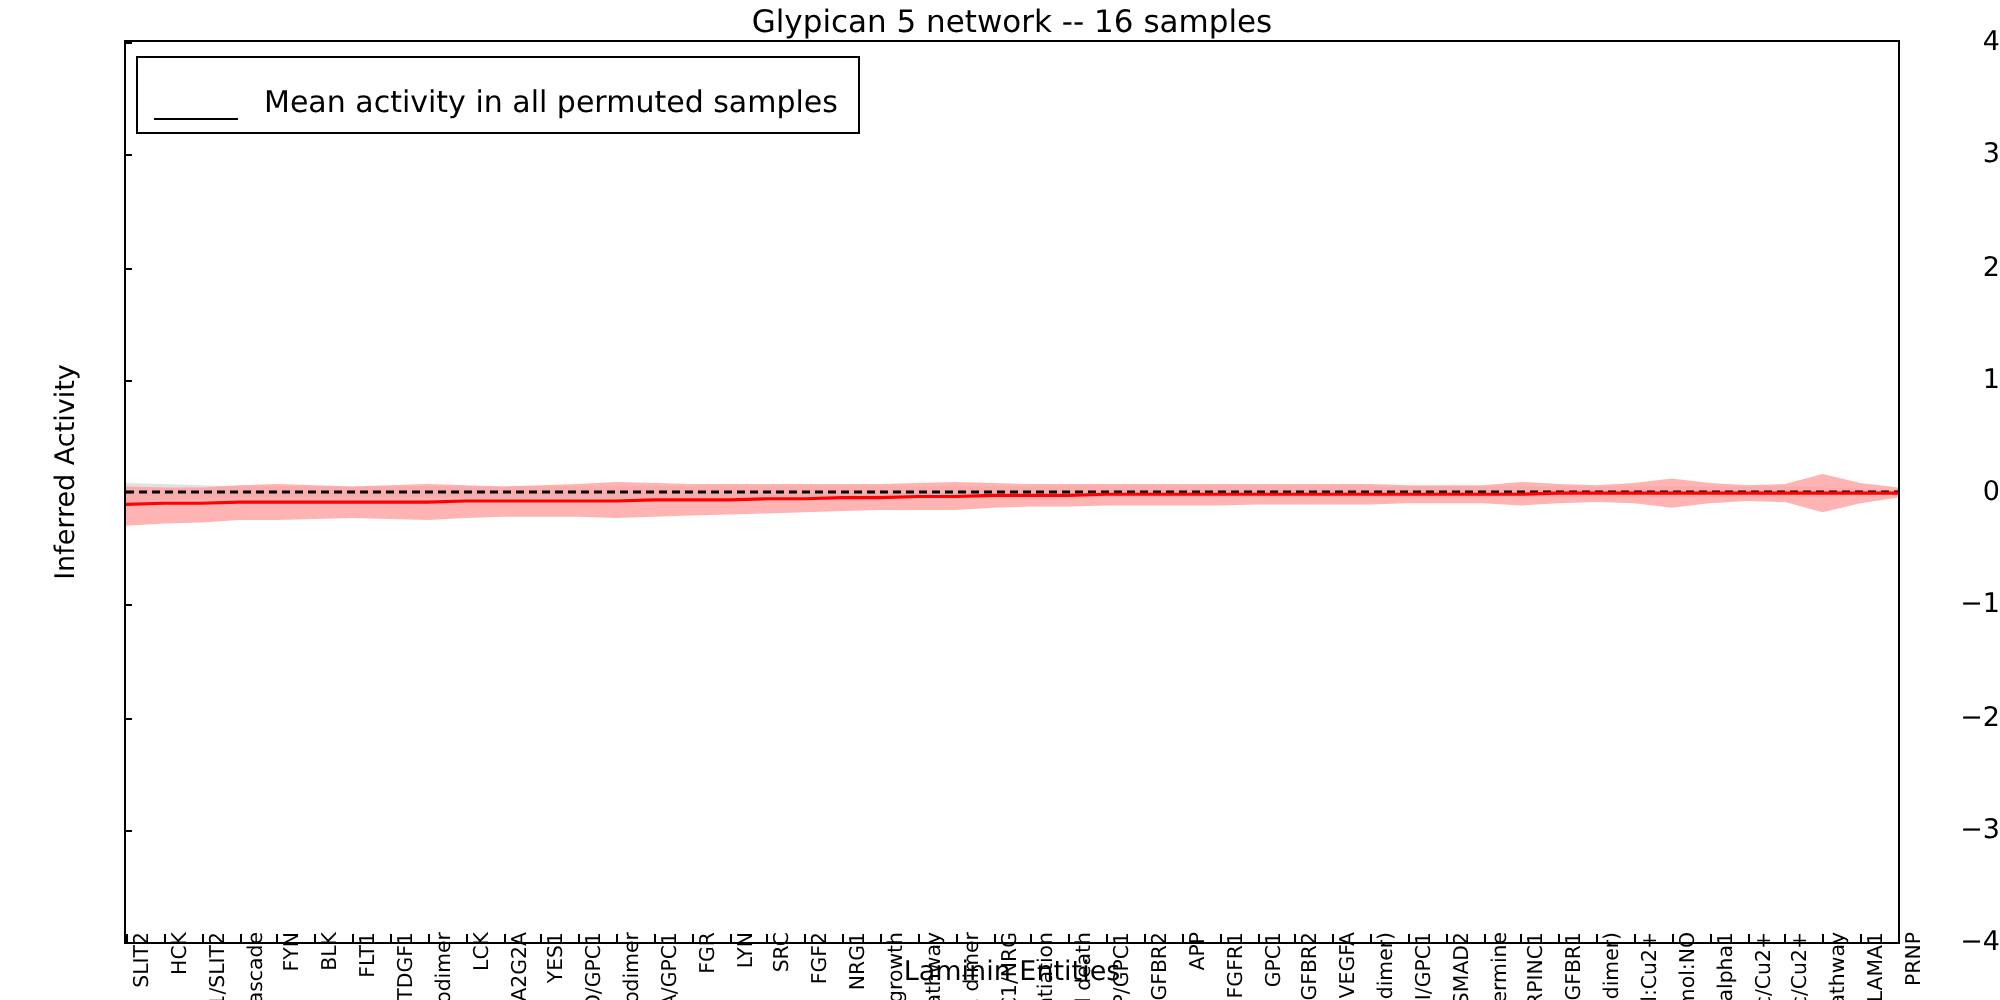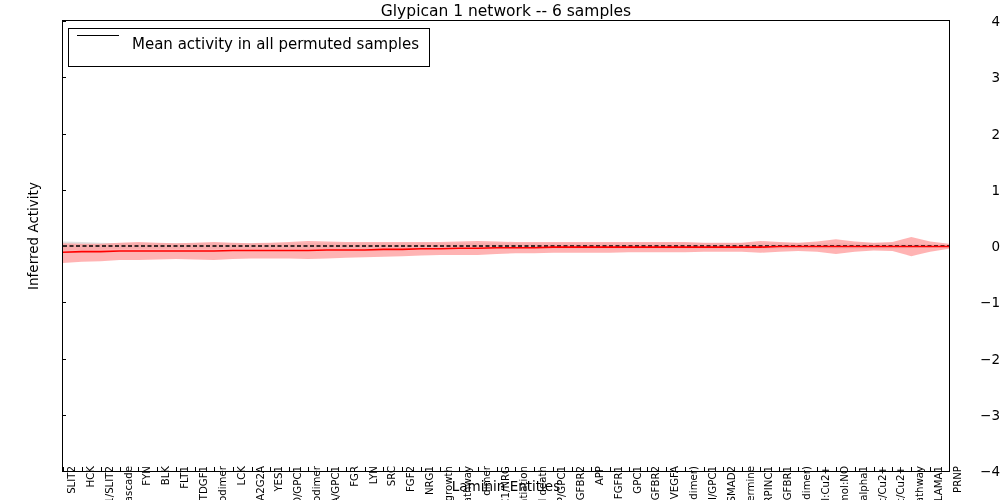--- a/index.html
+++ b/index.html
@@ -96,21 +96,21 @@
     position: absolute;
     left: 68px;
     top: 28px;
     border: 1.1px solid #000000;
     background: #ffffff;
     padding: 6px 10px 6px 8px;
     box-sizing: border-box;
   }
   .legend-row {
     display: flex;
-    align-items: flex-start;
+    align-items: flex-end;
     height: 25px;
   }
   .legend-swatch {
     width: 42px;
     height: 0;
     border-top-width: 1.6px;
     border-top-style: solid;
     margin-right: 13px;
   }
   .legend-text {
@@ -118,21 +118,21 @@
     color: #000000;
     white-space: nowrap;
   }
   svg { display: block; }
 </style>
 </head>
 <body>
 
 <div id="figure">
 
-  <div id="chart-title">Glypican 1 network -- 6 samples</div>
+  <div id="chart-title">Glypican 5 network -- 16 samples</div>
 
   <div id="y-axis-label">Inferred Activity</div>
   <div id="x-axis-label">Laminin Entities</div>
 
   <div id="y-ticks">
       <div class="ytick-label" style="top: 471px;">−4</div>
       <div class="ytick-mark" style="top: 471px;"></div>
       <div class="ytick-label" style="top: 414.75px;">−3</div>
       <div class="ytick-mark" style="top: 414.75px;"></div>
       <div class="ytick-label" style="top: 358.5px;">−2</div>

